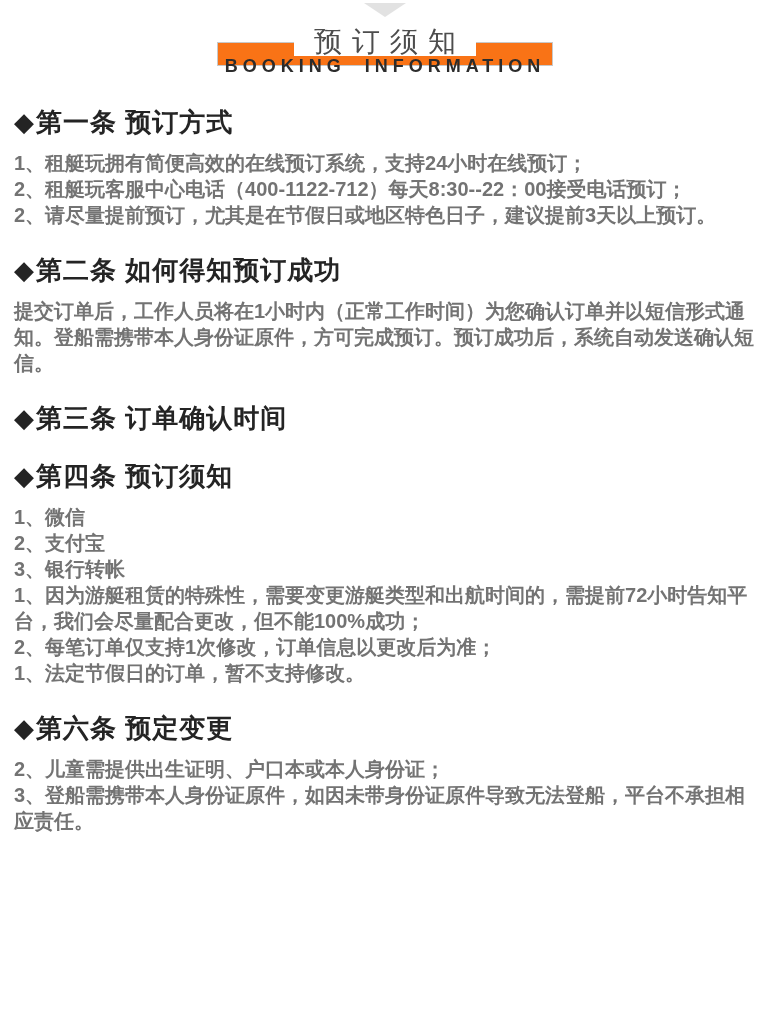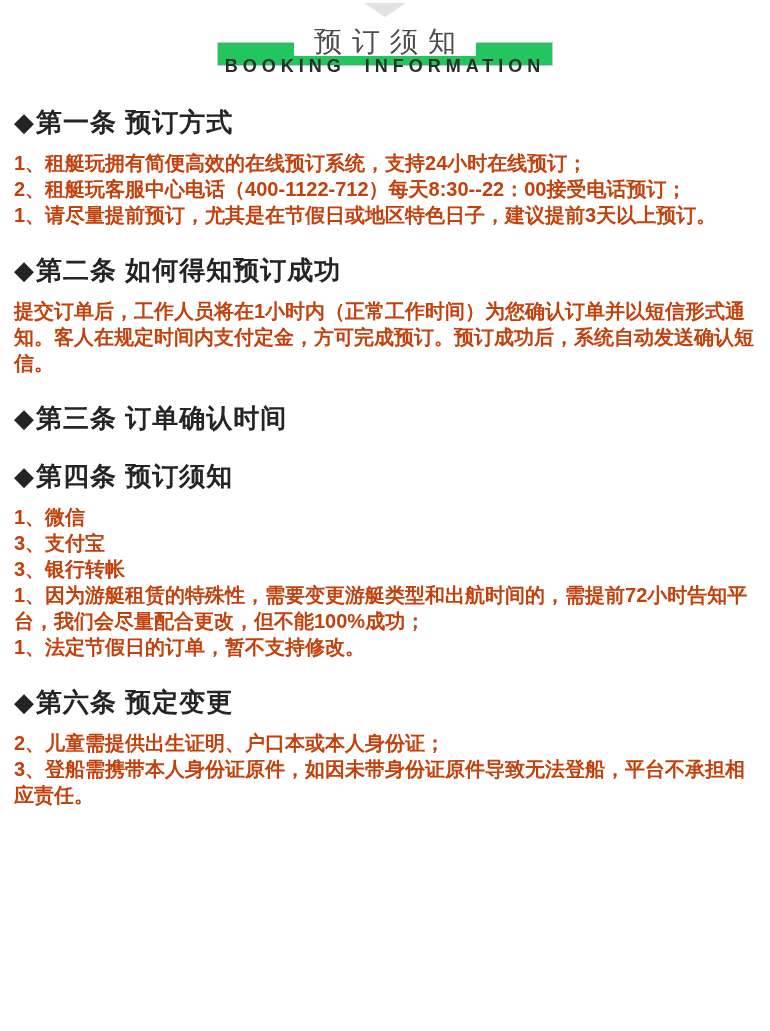--- a/index.html
+++ b/index.html
@@ -21,21 +21,21 @@
     border-right: 21px solid transparent;
     border-top: 14px solid #e2e2e2;
     margin: 3px auto 0;
   }
   .title-box {
     position: relative;
     width: 336px;
     height: 24px;
     border: 1px solid #c8c8c8;
     margin: 25px auto 0;
-    background: #22c55e;
+    background: #f97316;
   }
   .title-cn {
     position: absolute;
     left: 50%; top: -15px;
     transform: translateX(-50%);
     background: #ffffff;
     padding: 0 10px;
     font-size: 28px;
     line-height: 28px;
     font-weight: 400;
@@ -66,21 +66,21 @@
     color: #242424;
     margin: 26px 0 12px 0;
     letter-spacing: 1px;
   }
   .section:first-child .section-heading { margin-top: 13px; }
   .diamond { margin-right: 1px; }
   .section-body p {
     font-size: 20px;
     line-height: 26px;
     font-weight: 700;
-    color: #c2410c;
+    color: #737373;
     word-break: break-all;
     line-break: anywhere;
   }
 </style>
 </head>
 <body>
 
 <div class="header">
   <div class="triangle"></div>
   <div class="title-box">
@@ -88,47 +88,48 @@
     <div class="title-en">BOOKING INFORMATION</div>
   </div>
 </div>
 
 <div class="content" id="sections-root">
   <section class="section">
     <h2 class="section-heading"><span class="diamond">◆</span><span class="heading-text">第一条 预订方式</span></h2>
     <div class="section-body">
         <p>1、租艇玩拥有简便高效的在线预订系统，支持24小时在线预订；</p>
         <p>2、租艇玩客服中心电话（400-1122-712）每天8:30--22：00接受电话预订；</p>
-        <p>1、请尽量提前预订，尤其是在节假日或地区特色日子，建议提前3天以上预订。</p>
+        <p>2、请尽量提前预订，尤其是在节假日或地区特色日子，建议提前3天以上预订。</p>
       </div>
   </section>
 
   <section class="section">
     <h2 class="section-heading"><span class="diamond">◆</span><span class="heading-text">第二条 如何得知预订成功</span></h2>
     <div class="section-body">
-        <p>提交订单后，工作人员将在1小时内（正常工作时间）为您确认订单并以短信形式通知。客人在规定时间内支付定金，方可完成预订。预订成功后，系统自动发送确认短信。</p>
+        <p>提交订单后，工作人员将在1小时内（正常工作时间）为您确认订单并以短信形式通知。登船需携带本人身份证原件，方可完成预订。预订成功后，系统自动发送确认短信。</p>
       </div>
   </section>
 
   <section class="section">
     <h2 class="section-heading"><span class="diamond">◆</span><span class="heading-text">第三条 订单确认时间</span></h2>
   </section>
 
   <section class="section">
     <h2 class="section-heading"><span class="diamond">◆</span><span class="heading-text">第四条 预订须知</span></h2>
     <div class="section-body">
         <p>1、微信</p>
-        <p>3、支付宝</p>
+        <p>2、支付宝</p>
         <p>3、银行转帐</p>
       </div>
   </section>
 
   <section class="section">
     <div class="section-body">
         <p>1、因为游艇租赁的特殊性，需要变更游艇类型和出航时间的，需提前72小时告知平台，我们会尽量配合更改，但不能100%成功；</p>
+        <p>2、每笔订单仅支持1次修改，订单信息以更改后为准；</p>
         <p>1、法定节假日的订单，暂不支持修改。</p>
       </div>
   </section>
 
   <section class="section">
     <h2 class="section-heading"><span class="diamond">◆</span><span class="heading-text">第六条 预定变更</span></h2>
     <div class="section-body">
         <p>2、儿童需提供出生证明、户口本或本人身份证；</p>
         <p>3、登船需携带本人身份证原件，如因未带身份证原件导致无法登船，平台不承担相应责任。</p>
       </div>

